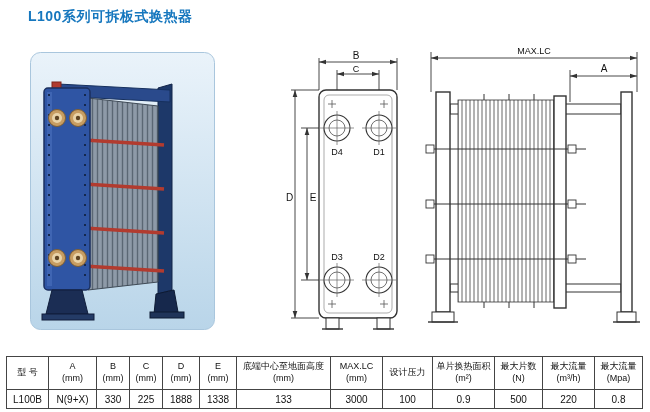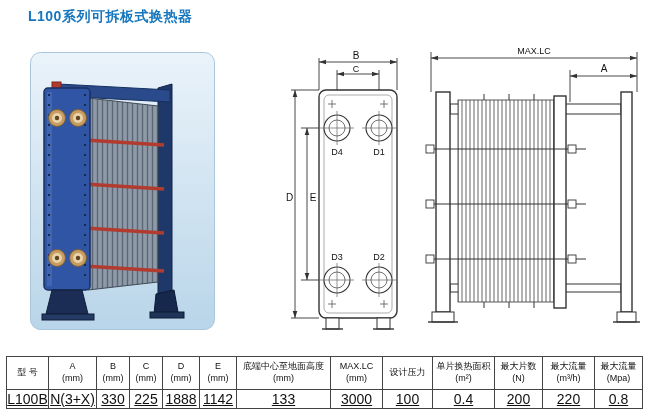--- a/index.html
+++ b/index.html
@@ -7,21 +7,21 @@
   .title{position:absolute;left:28px;top:8px;font-size:14px;font-weight:bold;color:#1677be;letter-spacing:.5px;}
   .photo{position:absolute;left:30px;top:52px;width:185px;height:278px;}
   .front-view{position:absolute;left:285px;top:48px;width:135px;height:300px;}
   .side-view{position:absolute;left:424px;top:44px;width:220px;height:300px;}
   svg text{font-family:"Liberation Sans",sans-serif;fill:#111;}
   .dim{font-size:10px;}
   .dimsm{font-size:9px;}
   .spec{position:absolute;left:6px;top:356px;width:636px;border-collapse:collapse;table-layout:fixed;background:#fff;}
   .spec th,.spec td{border:1px solid #444;text-align:center;padding:0;font-weight:normal;color:#111;overflow:hidden;}
   .spec th{font-size:9px;height:32px;line-height:1.3;}
-  .spec td{font-size:14px;height:18px;text-decoration:underline;}
+  .spec td{font-size:10px;height:18px;}
 </style>
 </head>
 <body>
 
 <div class="page">
 
   <div class="title">L100系列可拆板式换热器</div>
 
   <svg class="photo" viewBox="0 0 185 278" xmlns="http://www.w3.org/2000/svg">
     <defs>
@@ -289,29 +289,29 @@
           </th>
         <th>
             <div>最大流量</div>
             <div>(Mpa)</div>
           </th>
       </tr>
     </thead>
     <tbody>
       <tr>
         <td>L100B</td>
-        <td>N(3+X)</td>
+        <td>N(9+X)</td>
         <td>330</td>
         <td>225</td>
         <td>1888</td>
-        <td>1142</td>
+        <td>1338</td>
         <td>133</td>
         <td>3000</td>
         <td>100</td>
-        <td>0.4</td>
-        <td>200</td>
+        <td>0.9</td>
+        <td>500</td>
         <td>220</td>
         <td>0.8</td>
       </tr>
     </tbody>
   </table>
 
 </div>
 
 </body></html>

